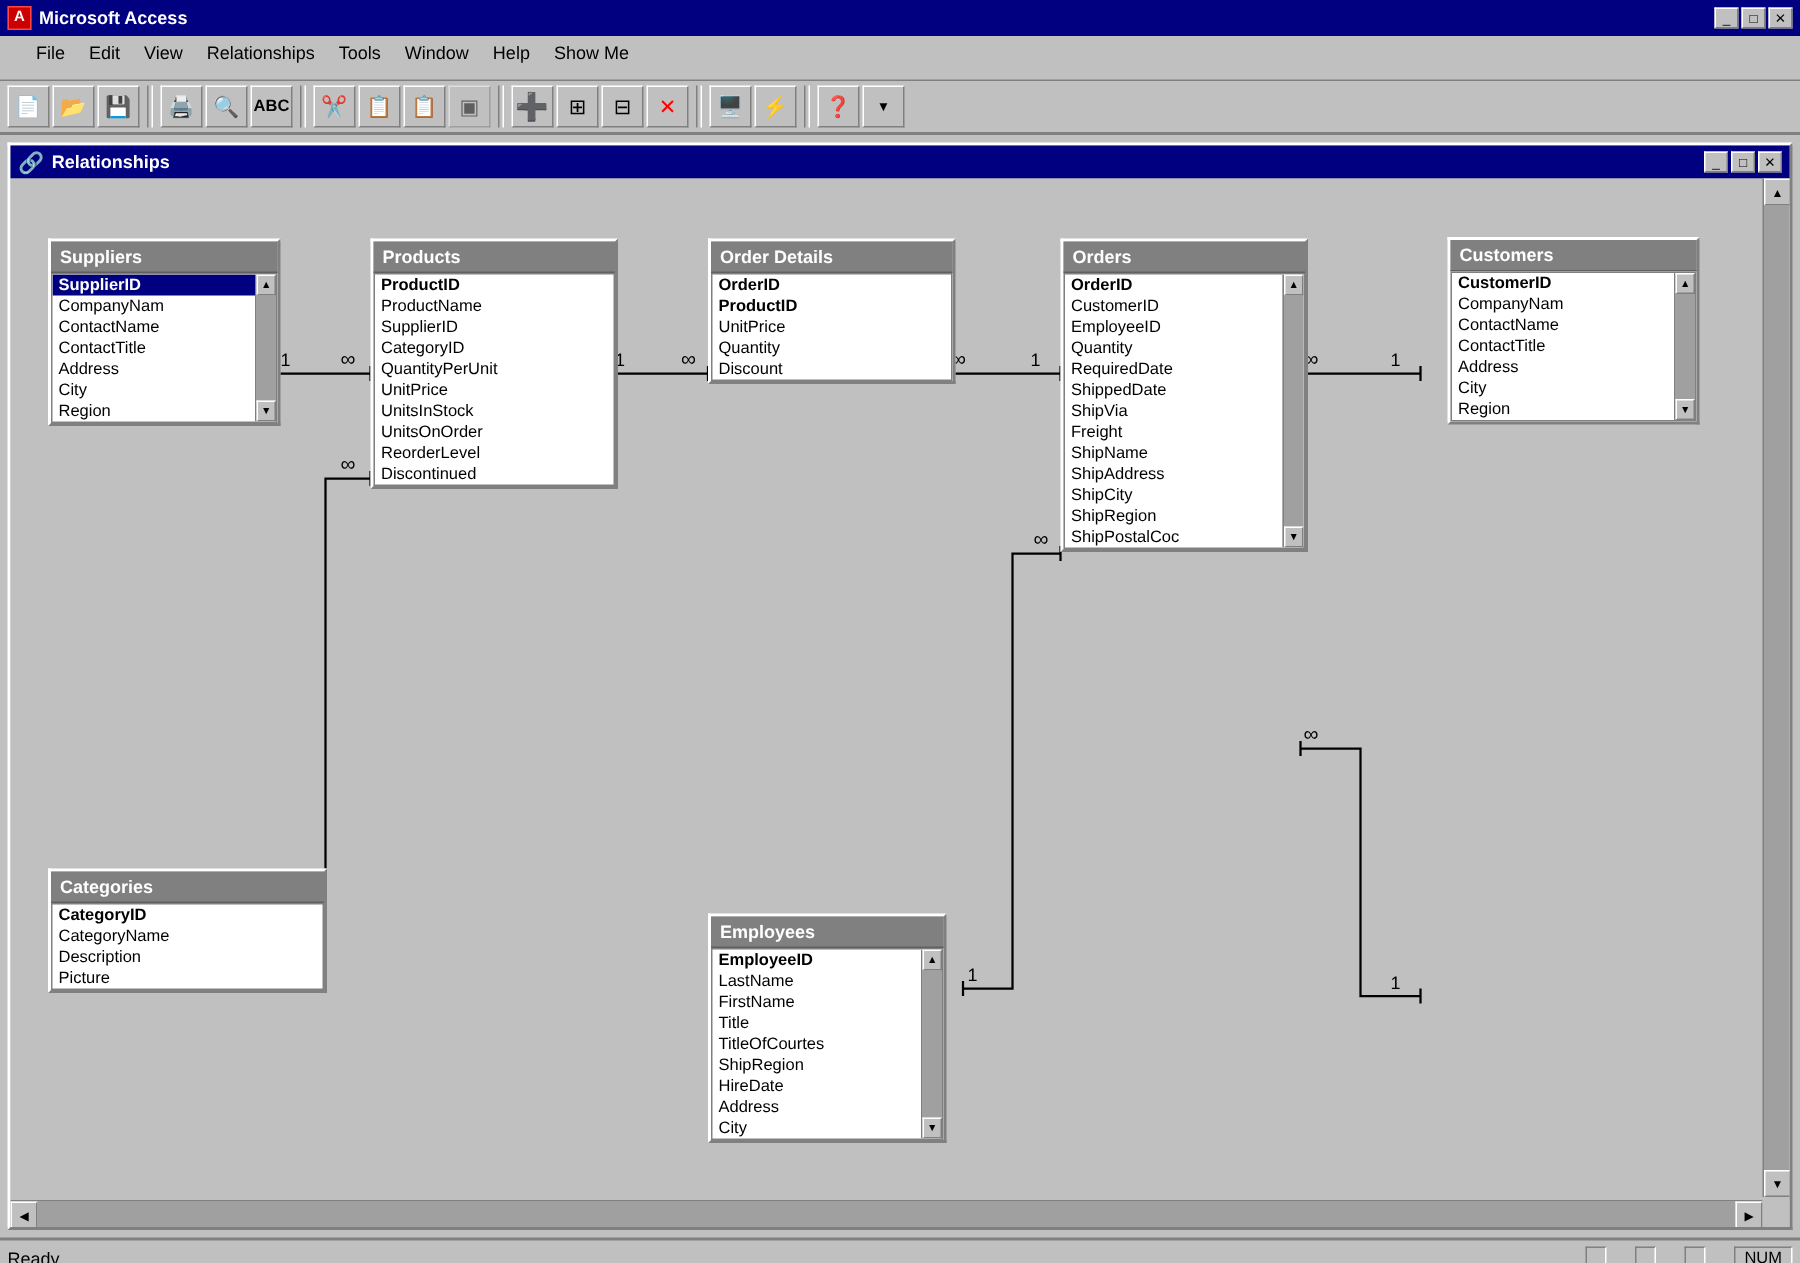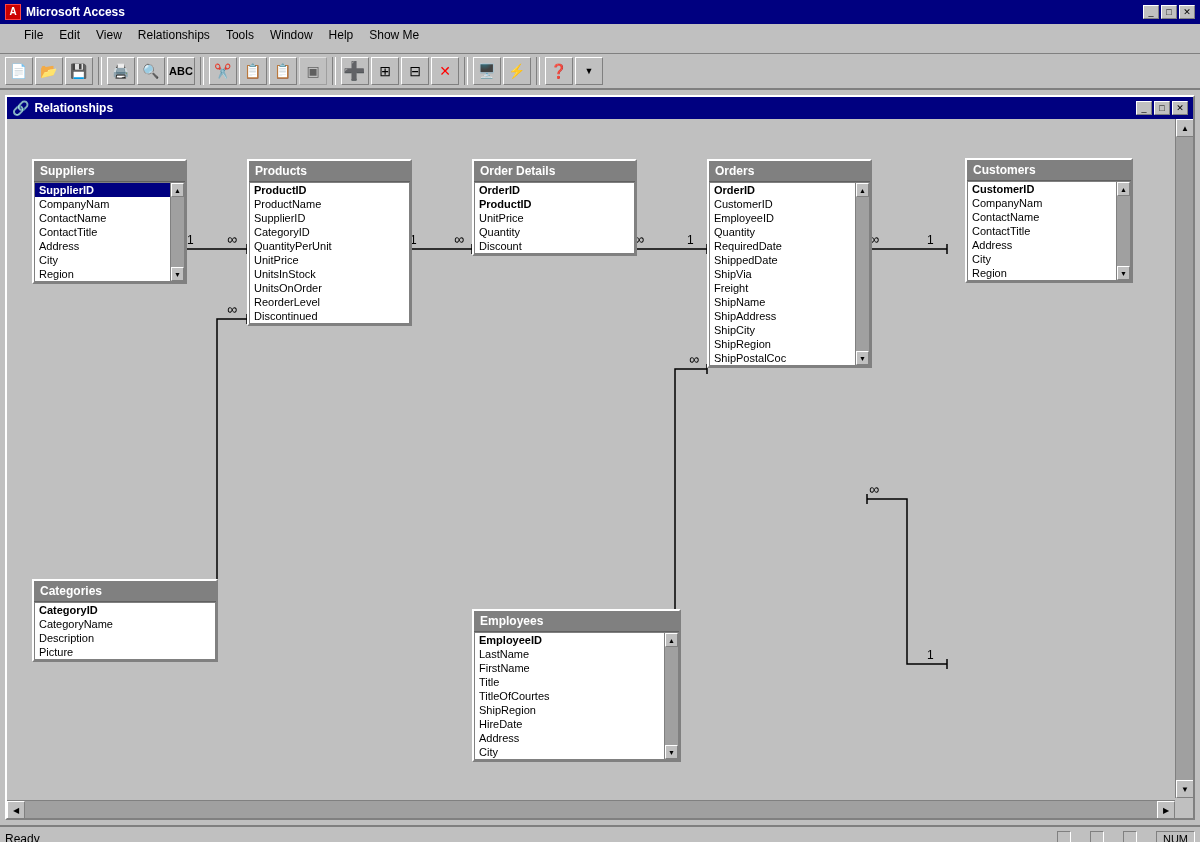--- a/index.html
+++ b/index.html
@@ -541,21 +541,21 @@
             <span>Categories</span>
           </div>
           <div class="table-body">
             <div class="table-field bold">CategoryID</div>
             <div class="table-field">CategoryName</div>
             <div class="table-field">Description</div>
             <div class="table-field">Picture</div>
           </div>
         </div>
 
-        <div class="table-box" style="left:465px; top:490px; width:209px;">
+        <div class="table-box" style="left:465px; top:490px; width:159px;">
           <div class="table-header">
             <span>Employees</span>
           </div>
           <div class="table-body">
             <div class="table-field-with-scroll">
               <div class="field-list">
                 <div class="table-field bold">EmployeeID</div>
                 <div class="table-field">LastName</div>
                 <div class="table-field">FirstName</div>
                 <div class="table-field">Title</div>

